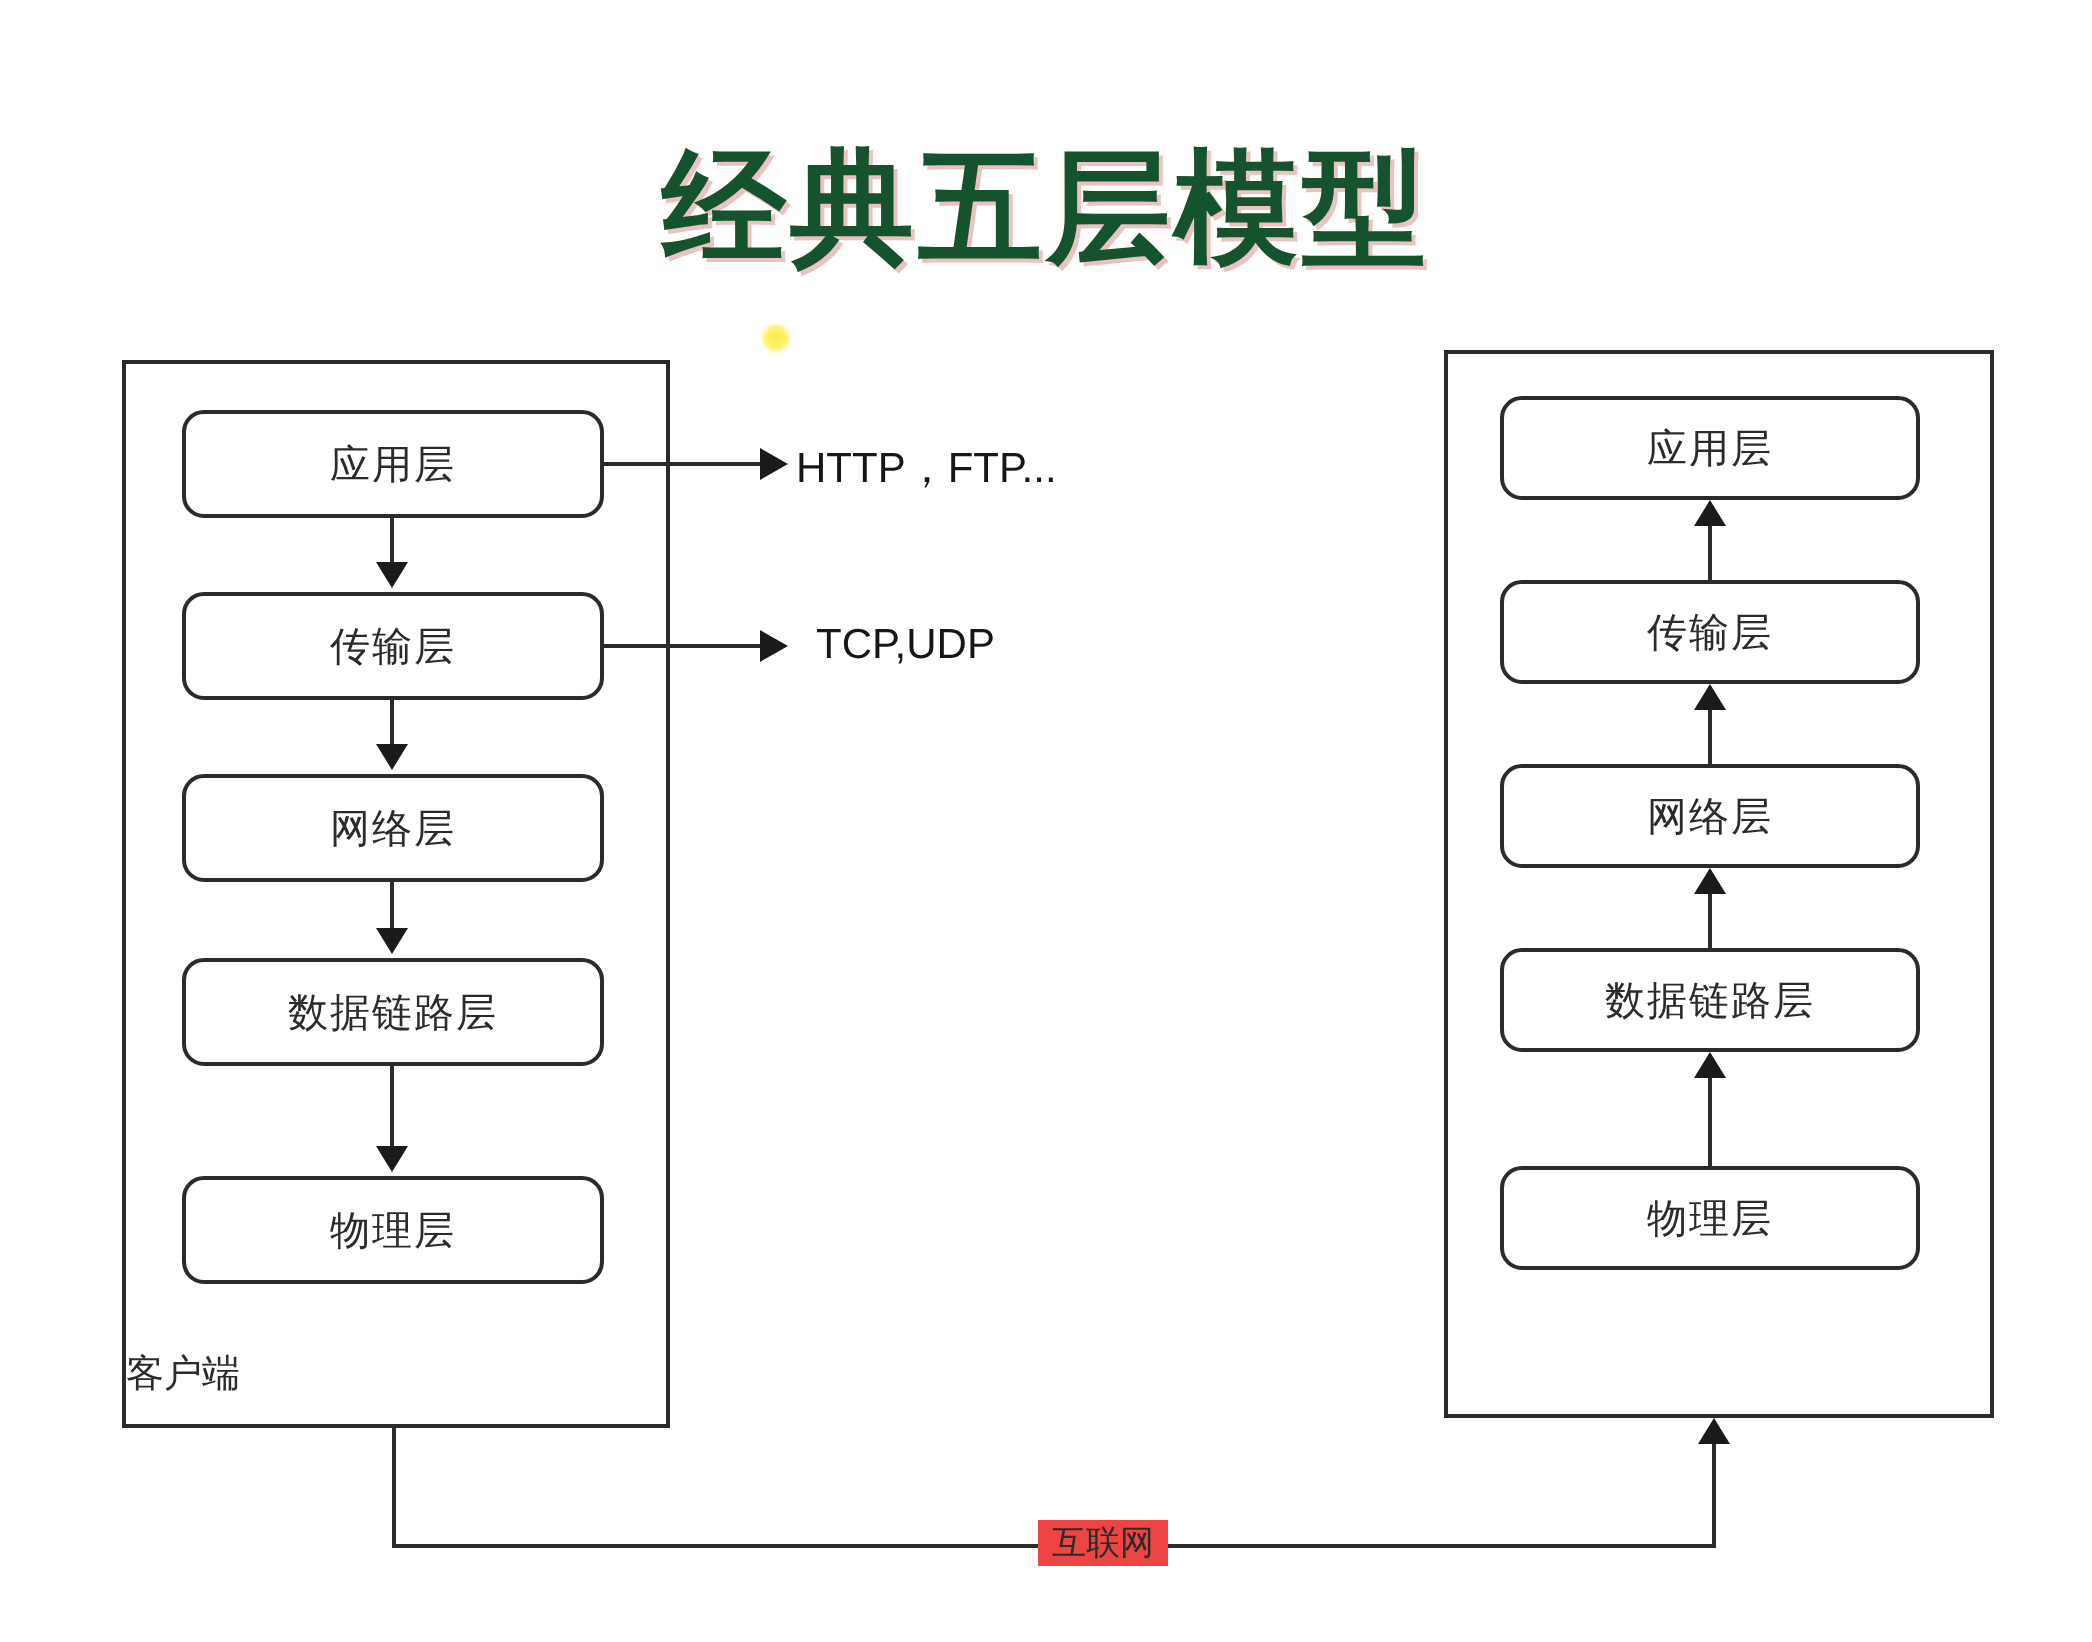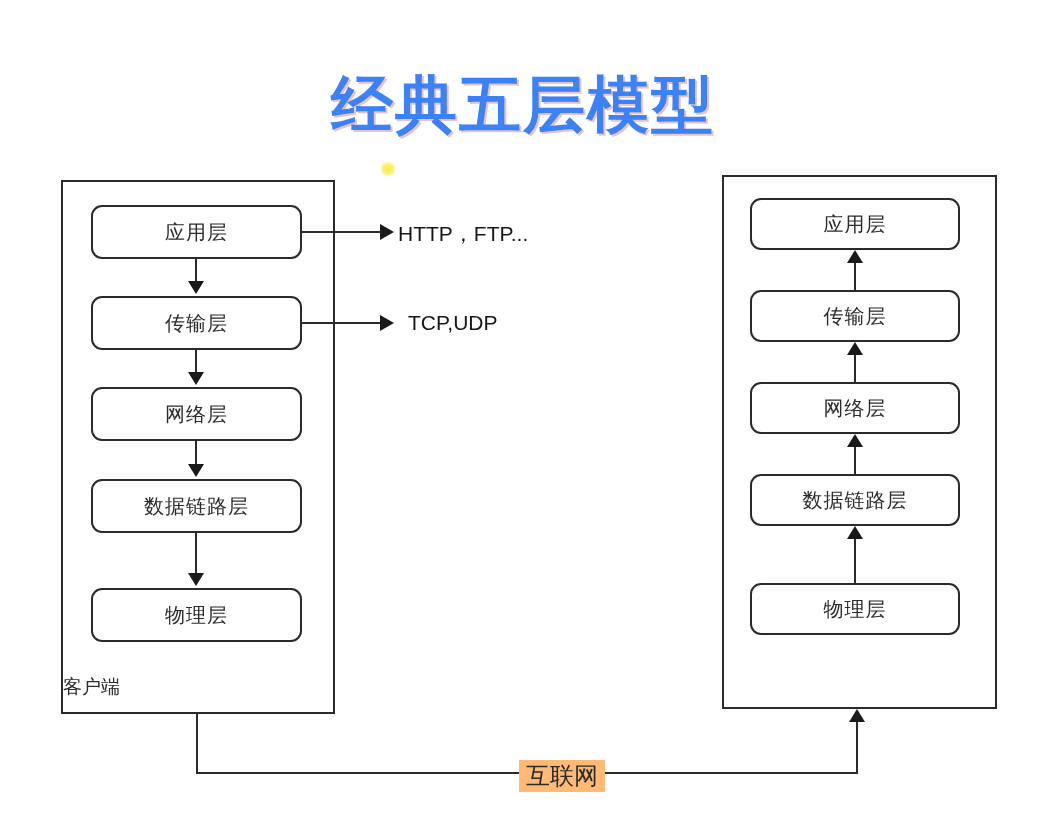--- a/index.html
+++ b/index.html
@@ -21,21 +21,21 @@
   
   #title {
     position: absolute;
     left: 0;
     top: 72px;
     width: 1046px;
     text-align: center;
     font-size: 62px;
     font-weight: bold;
     letter-spacing: 2px;
-    color: #3b82f6;
+    color: #14532d;
     text-shadow: 2px 2px 0 rgba(200,80,75,0.35);
     white-space: nowrap;
     line-height: 1.05;
   }
 
   #highlight-dot {
     position: absolute;
     left: 380px;
     top: 161px;
     width: 16px;
@@ -111,23 +111,23 @@
     position: absolute;
     font-size: 21px;
     color: #16161a;
     white-space: nowrap;
     text-align: right;
   }
 
   
   #internet-label {
     position: absolute;
-    font-size: 24px;
+    font-size: 17px;
     color: #2b2b2b;
-    background: #fdba74;
+    background: #ef4444;
     padding: 0 7px;
     white-space: nowrap;
   }
 </style>
 </head>
 <body>
 
 <div id="canvas">
 
   <div id="title">经典五层模型</div>

